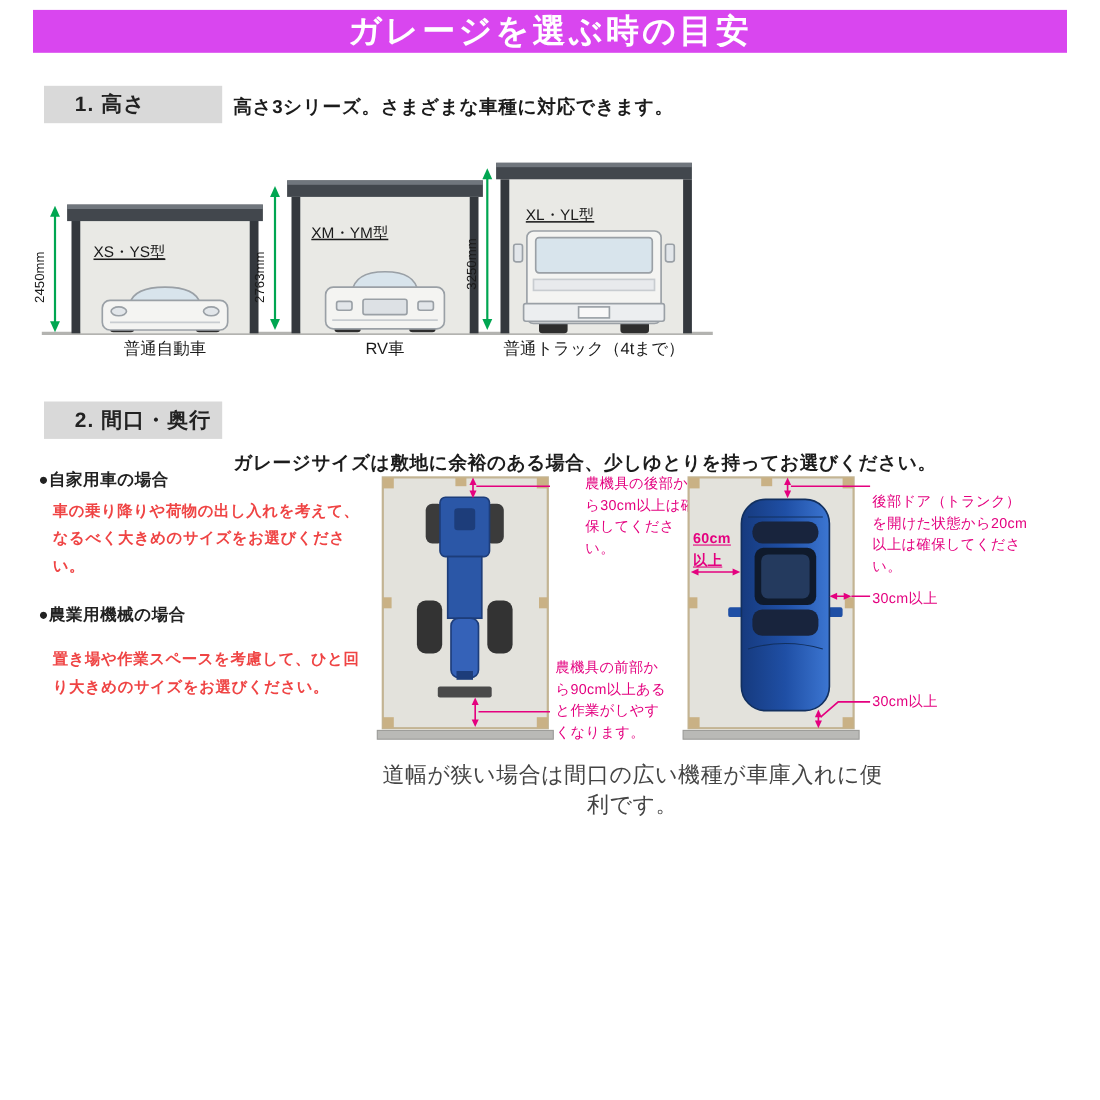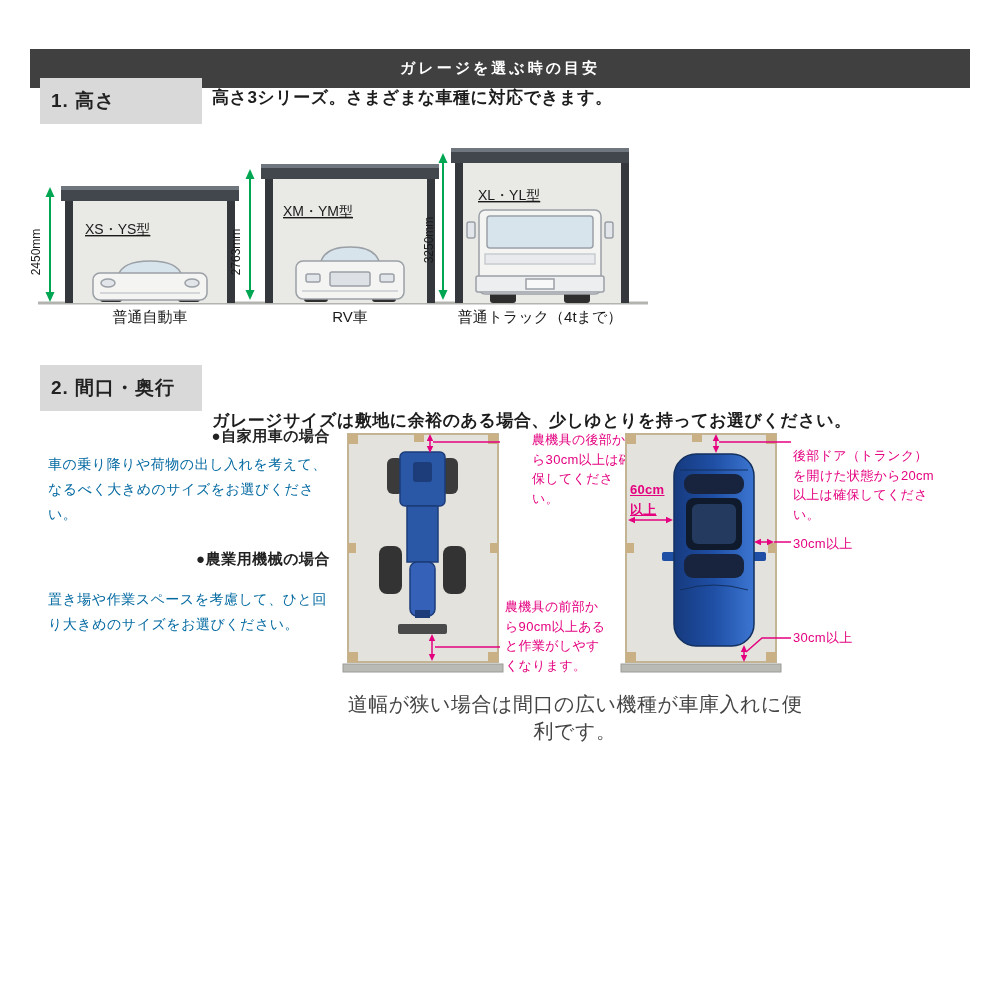--- a/index.html
+++ b/index.html
@@ -3,35 +3,35 @@
 <meta charset="utf-8">
 <style>
   * { margin:0; padding:0; box-sizing:border-box; }
   html,body { background:#fff; }
   body { font-family:"Liberation Sans","DejaVu Sans",sans-serif; color:#222; }
   .page { position:relative; width:1000px; height:1000px; background:#fff; overflow:hidden; }
   .abs { position:absolute; }
 
   .page-header {
     position:absolute; left:30px; top:9px; width:940px; height:39px;
-    background:#404040; color:#fff; font-size:15px; font-weight:bold;
-    letter-spacing:3px; display:flex; align-items:center; justify-content:center;margin-top:40px;
+    background:#d946ef; color:#fff; font-size:30px; font-weight:bold;
+    letter-spacing:3px; display:flex; align-items:center; justify-content:center;
   }
 
   .section-label {
-    position:absolute; width:162px; height:46px; background:#d9d9d9;
+    position:absolute; width:162px; height:34px; background:#d9d9d9;
     font-size:19px; font-weight:bold; color:#222;
-    display:flex; align-items:center; padding-left:11px; letter-spacing:1px;
+    display:flex; align-items:center; padding-left:28px; letter-spacing:1px;
   }
   .section-desc {
     position:absolute; font-size:17px; font-weight:bold; color:#1c1c1c; letter-spacing:0.5px;
   }
 
-  .note-title { font-size:15px; font-weight:bold; color:#222; letter-spacing:0.5px;text-align:right; }
-  .note-body  { font-size:14px; color:#0369a1; line-height:1.8; padding-left:13px; letter-spacing:0.5px; }
+  .note-title { font-size:15px; font-weight:bold; color:#222; letter-spacing:0.5px; }
+  .note-body  { font-size:14px; color:#ef4444; line-height:1.8; padding-left:13px; letter-spacing:0.5px;font-weight:bold; }
 
   .annot {
     position:absolute; font-size:13px; color:#e4007f; line-height:1.5; letter-spacing:0.3px;
   }
   .annot-bold { font-weight:bold;text-decoration:underline; }
 
   .caption {
     position:absolute; left:340px; top:691px; width:470px; text-align:center;
     font-size:20px; color:#444; letter-spacing:0.5px;
   }

